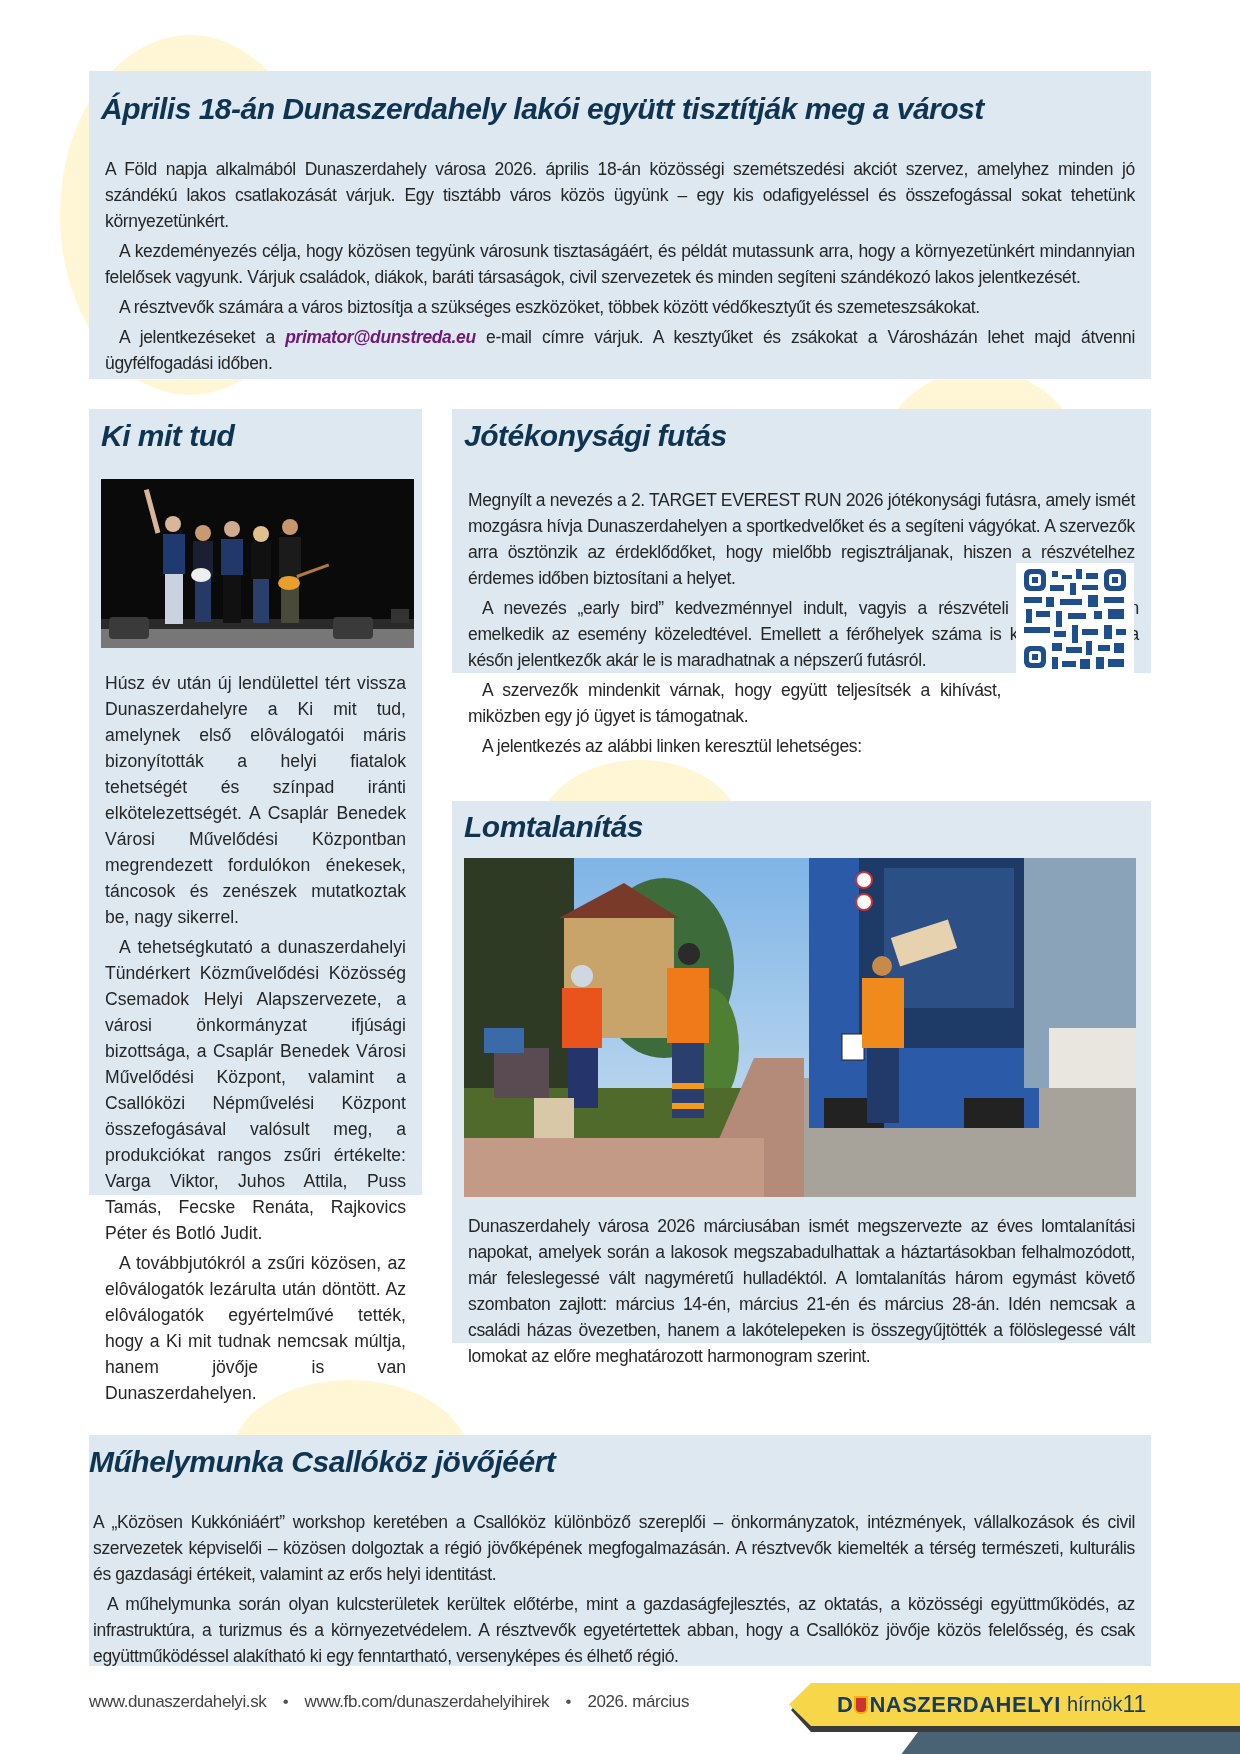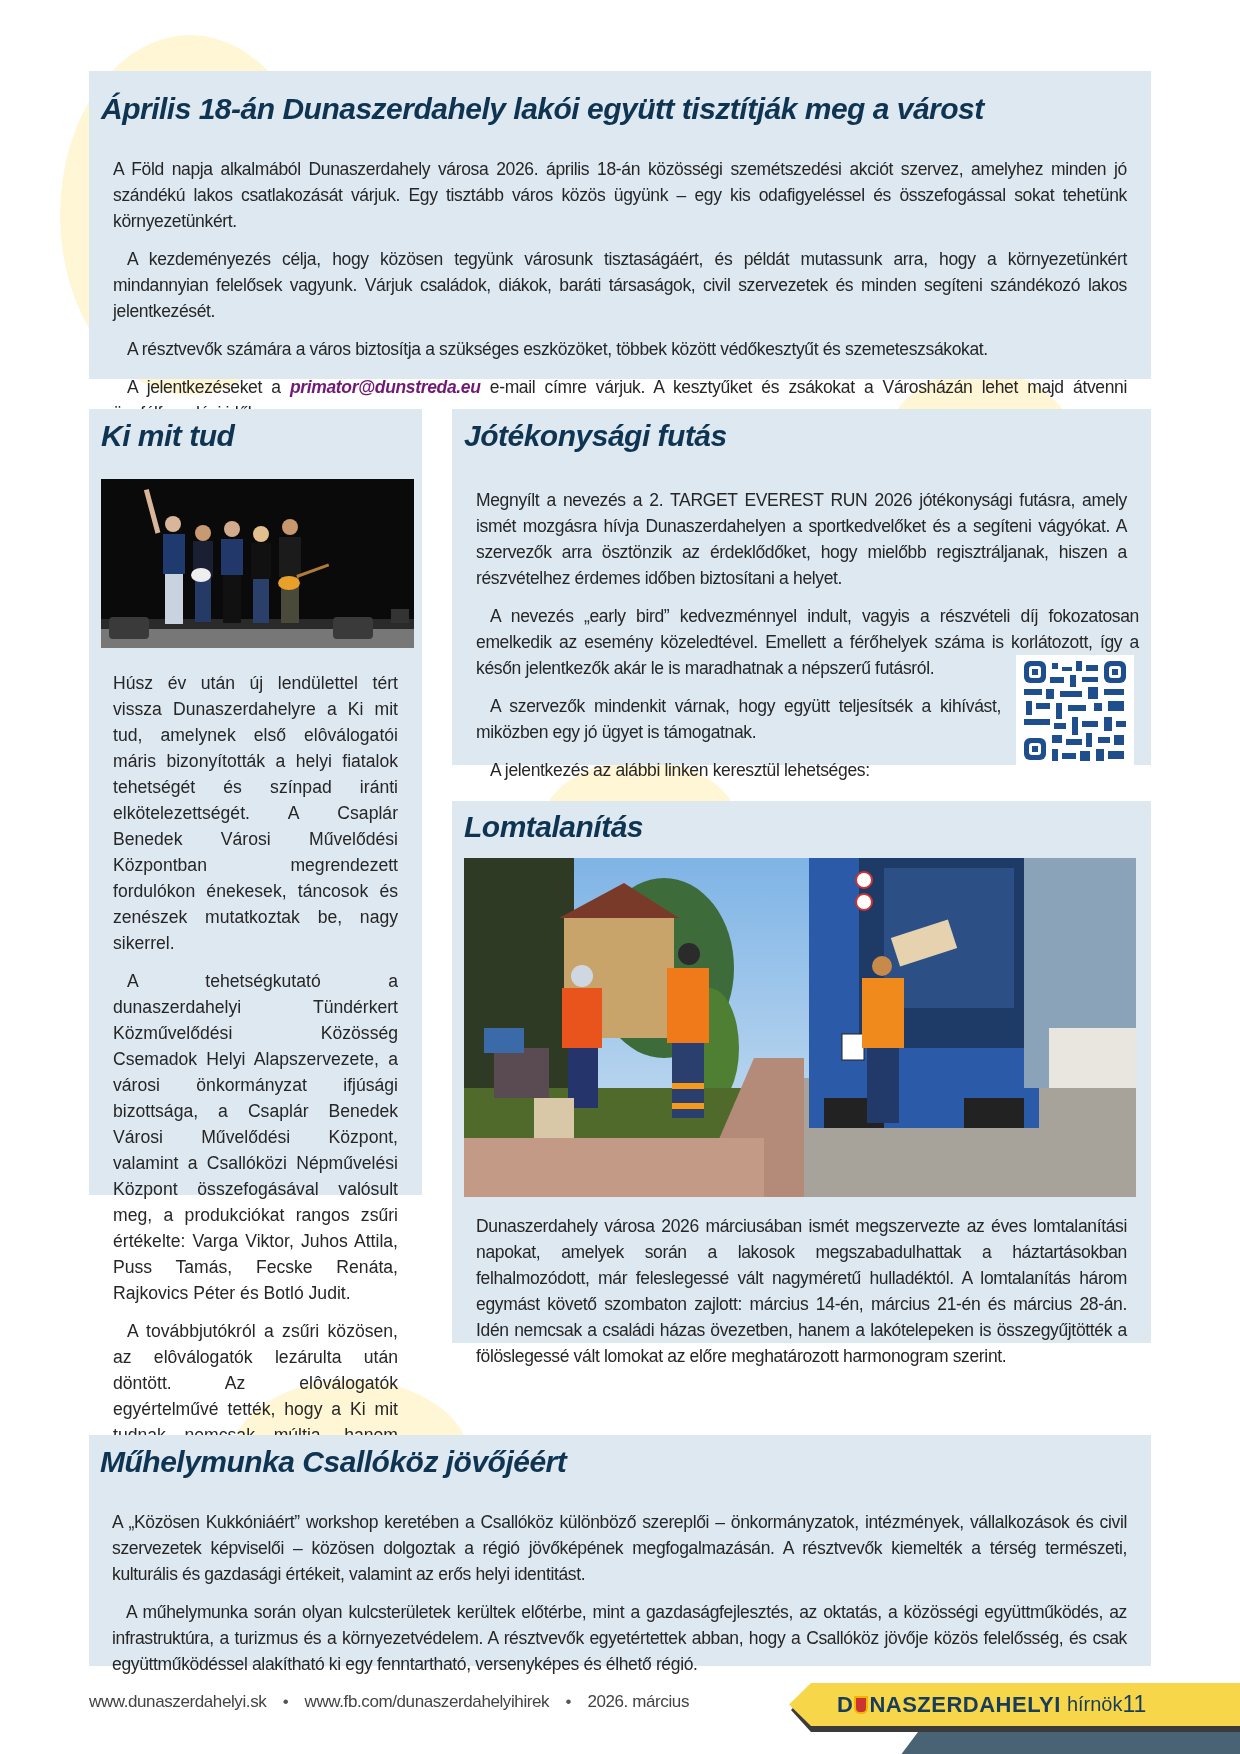--- a/index.html
+++ b/index.html
@@ -14,48 +14,48 @@
     position:absolute; background:#dde8f1; z-index:1; box-sizing:border-box;
   }
   .box h2 {
     margin:0; font-family:"Liberation Sans", sans-serif; font-style:italic; font-weight:bold;
     color:#0f3451; font-size:30px; letter-spacing:-0.5px;
   }
   .body-text {
     font-size:17.5px; line-height:26px; color:#262626; text-align:justify;
     letter-spacing:-0.35px;
   }
-  .body-text p { margin:12px; }
+  .body-text p { margin:4px; }
   .body-text p.indent { text-indent:14px; }
   .body-text b.email { font-style:italic; font-weight:bold; color:#701a75; }
 
   #box-top { left:89px; top:71px; width:1062px; height:308px; padding:8px 12px 0 12px; }
   #box-top h2 { margin-top:13px; }
   #box-top .body-text { margin-top:30px; }
 
   #box-kimittud { left:89px; top:409px; width:333px; height:786px; padding:10px 12px 0 12px; }
   #box-kimittud .body-text { margin-top:22px; font-size:17.6px; line-height:26px; letter-spacing:0; word-spacing:0; }
   .photo-band {
     margin-top:26px; width:313px; height:169px; position:relative; overflow:hidden;
     background:#0b0b0b;
   }
 
-  #box-run { left:452px; top:409px; width:699px; height:356px; padding:10px 12px 0 12px; }
+  #box-run { left:452px; top:409px; width:699px; height:264px; padding:10px 12px 0 12px; }
   #box-run .body-text { margin-top:34px; }
   #box-run .qr {
     position:absolute; right:17px; bottom:-1px; width:118px; height:111px; background:#fff;
   }
 
   #box-lomt { left:452px; top:801px; width:699px; height:542px; padding:9px 12px 0 12px; }
   .photo-truck {
     margin-top:14px; width:672px; height:339px; position:relative; overflow:hidden;
   }
   #box-lomt .body-text { margin-top:16px; }
 
-  #box-bottom { left:89px; top:1435px; width:1062px; height:231px; padding:10px 12px 0 11px; }
+  #box-bottom { left:89px; top:1435px; width:1062px; height:231px; padding:10px 12px 0 0; }
   #box-bottom .body-text { margin-top:30px; }
 
   .footer-text {
     position:absolute; left:89px; top:1692px; font-size:17px; color:#444; letter-spacing:-0.4px; z-index:2;
   }
   .footer-text .sep { margin:0 12px; color:#555; }
   .banner-shadow {
     position:absolute; left:791px; top:1688px; width:460px; height:44px; background:#3b3b3b;
     clip-path:polygon(20px 0,100% 0,100% 100%,20px 100%,0 50%); z-index:2;
   }

